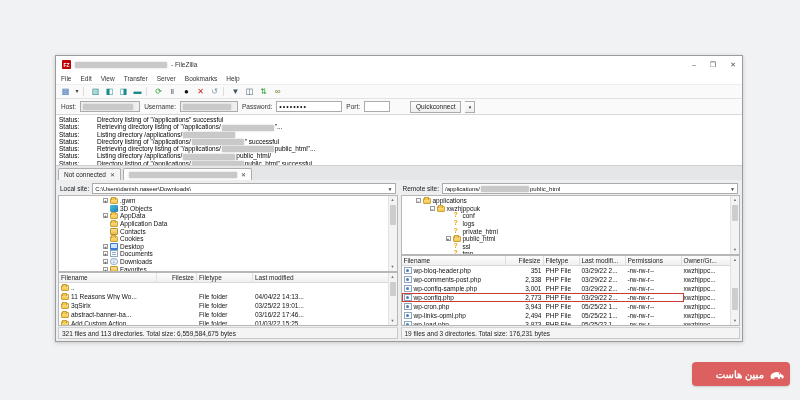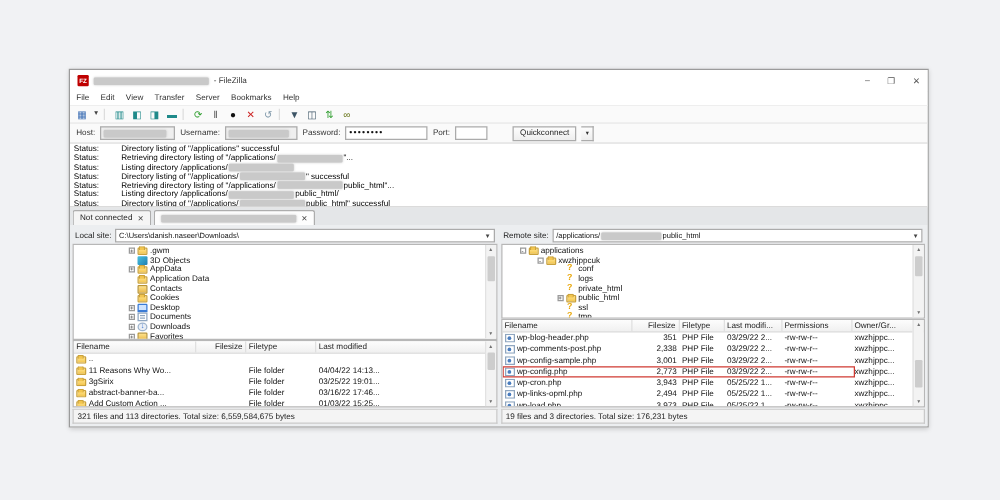--- a/index.html
+++ b/index.html
@@ -577,13 +577,20 @@
             <div class="thumb" style="top:32px;height:22px"></div>
             <div class="arr dn">▼</div>
           </div>
         </div>
         <div class="statusbar">19 files and 3 directories. Total size: 176,231 bytes</div>
       </div>
 
     </div>
   </div>
 
+  <div class="badge">
+    <span class="badge-text">مبین هاست</span>
+    <svg class="badge-logo" viewBox="0 0 24 20">
+      <path fill="#ffffff" d="M4 16 q-2 -7 5 -9 q8 -2 10 3 q4 1 3 5 l-3 1 q1 -3 -2 -3 l0 3 -3 0 0 -2 -5 0 0 2 -3 0 z"></path>
+      <circle cx="16" cy="9" r="1" fill="#dd6060"></circle>
+    </svg>
+  </div>
 </div>
 
 </body></html>

